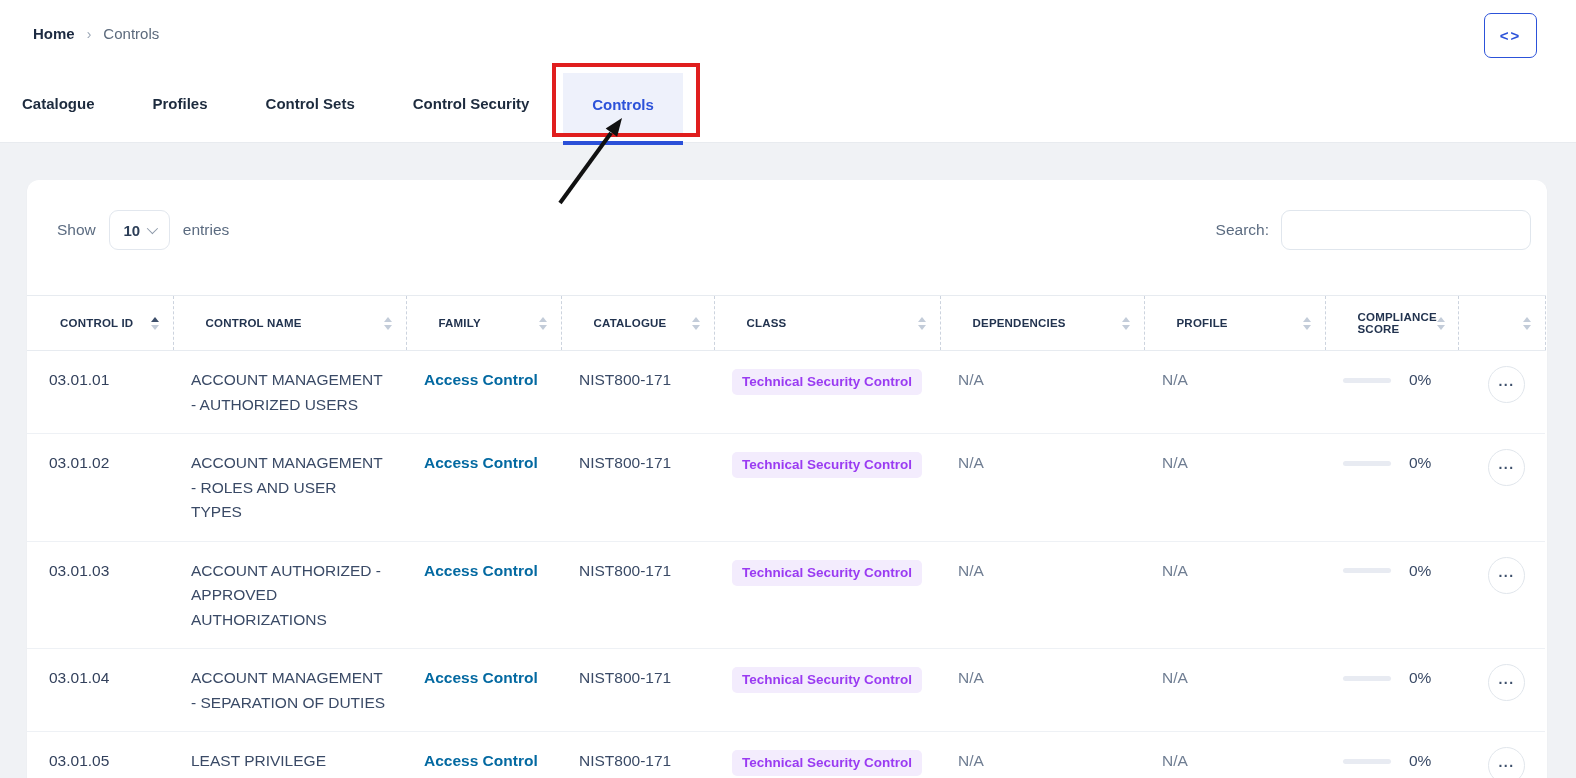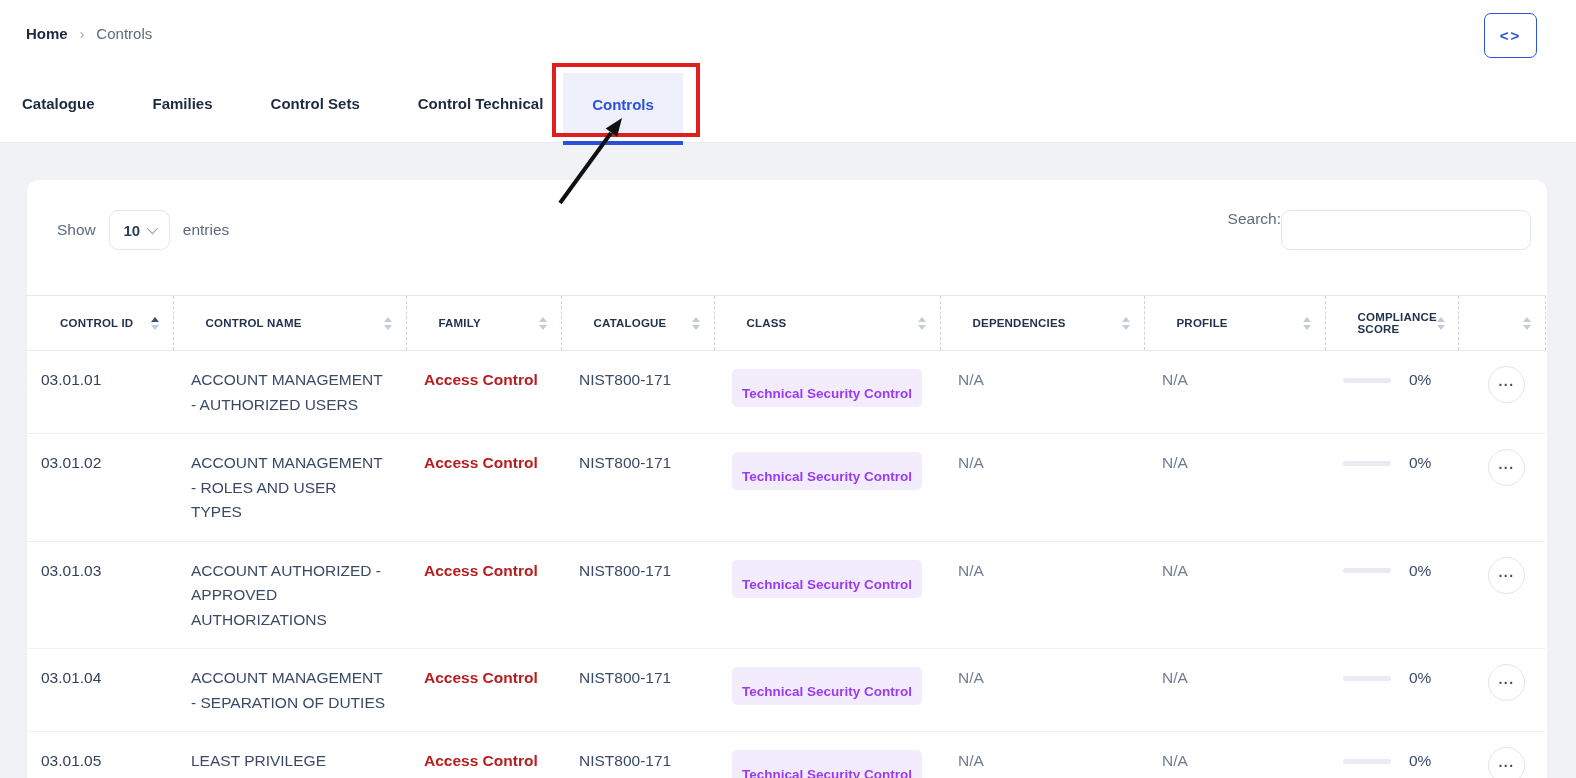--- a/index.html
+++ b/index.html
@@ -2,21 +2,21 @@
 <html><head>
 <meta charset="utf-8">
 <style>
   * { margin:0; padding:0; box-sizing:border-box; }
   html,body { width:1576px; height:778px; overflow:hidden; background:#f0f2f5;
     font-family:"Liberation Sans", sans-serif; color:#3a4a66; }
 
   
   .top-header { position:relative; background:#fff; height:143px;
     border-bottom:1px solid #e8ebef; z-index:5; }
-  .breadcrumb { display:flex; align-items:center; gap:12px; padding:25px 0 0 26px;
+  .breadcrumb { display:flex; align-items:center; gap:12px; padding:25px 0 0 33px;
     font-size:15px; }
   .crumb-home { font-weight:bold; color:#1d2b42; cursor:pointer; }
   .crumb-sep { color:#9aa6b5; font-size:14px; }
   .crumb-current { color:#5c6a7c; }
 
   .code-btn { position:absolute; top:13px; right:39px; width:53px; height:45px;
     border:1.5px solid #2c52d9; border-radius:7px; background:#fff;
     color:#2c52d9; font-weight:bold; font-size:15px; letter-spacing:2px;
     display:flex; align-items:center; justify-content:center; cursor:pointer; }
 
@@ -43,21 +43,21 @@
 
   .toolbar { display:flex; align-items:center; justify-content:space-between;
     padding:30px 16px 0 30px; font-size:15.5px; color:#5b6b80; }
   .show-group { display:flex; align-items:center; gap:13px; }
   .page-size-select { width:61px; height:40px; border:1px solid #e2e7ee;
     border-radius:9px; background:#fff; display:flex; align-items:center;
     justify-content:center; gap:7px; font-size:15px; font-weight:bold;
     color:#2c3e57; cursor:pointer; }
   .chev { width:8px; height:8px; border-right:1.6px solid #8d99a9;
     border-bottom:1.6px solid #8d99a9; transform:rotate(45deg) translateY(-2px); }
-  .search-group { display:flex; }
+  .search-group { display:flex; align-items:center; gap:12px; }
   .search-input { width:250px; height:40px; border:1px solid #e0e6ed;
     border-radius:9px; background:#fff; font-size:15px; padding:0 12px;
     color:#2c3e57; outline:none; font-family:"Liberation Sans", sans-serif; }
 
   
   table { border-collapse:collapse; table-layout:fixed; width:1518px;
     margin-top:45px; }
   thead th { border-top:1px solid #e7ebf0; border-bottom:1px solid #e7ebf0;
     border-right:1px dashed #ccd3de; height:55px; padding:0 14px 0 32px;
     font-size:11.5px; font-weight:bold; color:#22334f; text-transform:uppercase;
@@ -67,25 +67,25 @@
   .sort { display:flex; flex-direction:column; gap:3px; margin-left:auto; }
   .sort i { width:0; height:0; border-left:4.5px solid transparent;
     border-right:4.5px solid transparent; }
   .sort .up   { border-bottom:5.5px solid #c3ccd9; }
   .sort .down { border-top:5.5px solid #c3ccd9; }
   th.sorted-asc .sort .up { border-bottom-color:#3d4f6b; }
 
   tbody td { border-bottom:1px solid #eef1f5; vertical-align:top;
     padding:17px 18px 16px 18px; font-size:15.5px; line-height:24.5px;
     color:#3a4a66; }
-  tbody td:first-child { padding-left:14px; color:#33415c;margin-left:19px; }
-  td.family { font-weight:bold; color:#b91c1c; }
+  tbody td:first-child { padding-left:22px; color:#33415c;margin-left:19px; }
+  td.family { font-weight:bold; color:#0369a1; }
   td.muted { color:#6f7d92; }
   .badge { display:inline-block; background:#f3ecfd; color:#9a3bf2;
-    font-size:13.5px; font-weight:bold; padding:15px 10px 4px; border-radius:5px;
+    font-size:13.5px; font-weight:bold; padding:3px 10px 4px; border-radius:5px;
     white-space:nowrap; line-height:19px; margin-top:1px; }
   .score-cell { display:flex; align-items:center; gap:18px; }
   .score-track { width:48px; height:5px; border-radius:3px; background:#e8ebf2; }
   .score-fill { height:100%; border-radius:3px; background:#2c52d9; }
   td.actions { padding-top:15px; }
   .ellipsis-btn { width:37px; height:37px; border-radius:50%;
     border:1px solid #e1e6ec; background:#fff; color:#3d4f6b; font-weight:bold;
     font-size:14px; letter-spacing:1.5px; display:flex; align-items:center;
     justify-content:center; cursor:pointer; padding-bottom:7px; margin-left:12px; }
 </style>
@@ -98,23 +98,23 @@
     <span class="crumb-sep">›</span>
     <span class="crumb-current">Controls</span>
   </div>
 
   <button class="code-btn">
     <span>&lt;&gt;</span>
   </button>
 
   <div class="tabs-row">
     <div class="tab">Catalogue</div>
-    <div class="tab">Families</div>
+    <div class="tab">Profiles</div>
     <div class="tab">Control Sets</div>
-    <div class="tab">Control Technical</div>
+    <div class="tab">Control Security</div>
   </div>
 
   <div class="tab-active-box">
     <span>Controls</span>
   </div>
 
   <div class="annot-box"></div>
   <svg class="annot-arrow" viewBox="0 0 84 104">
     <line x1="12" y1="97" x2="63" y2="27" stroke="#111" stroke-width="4"></line>
     <polygon points="74,12 69.1,30.7 57.7,22.5" fill="#111"></polygon>

